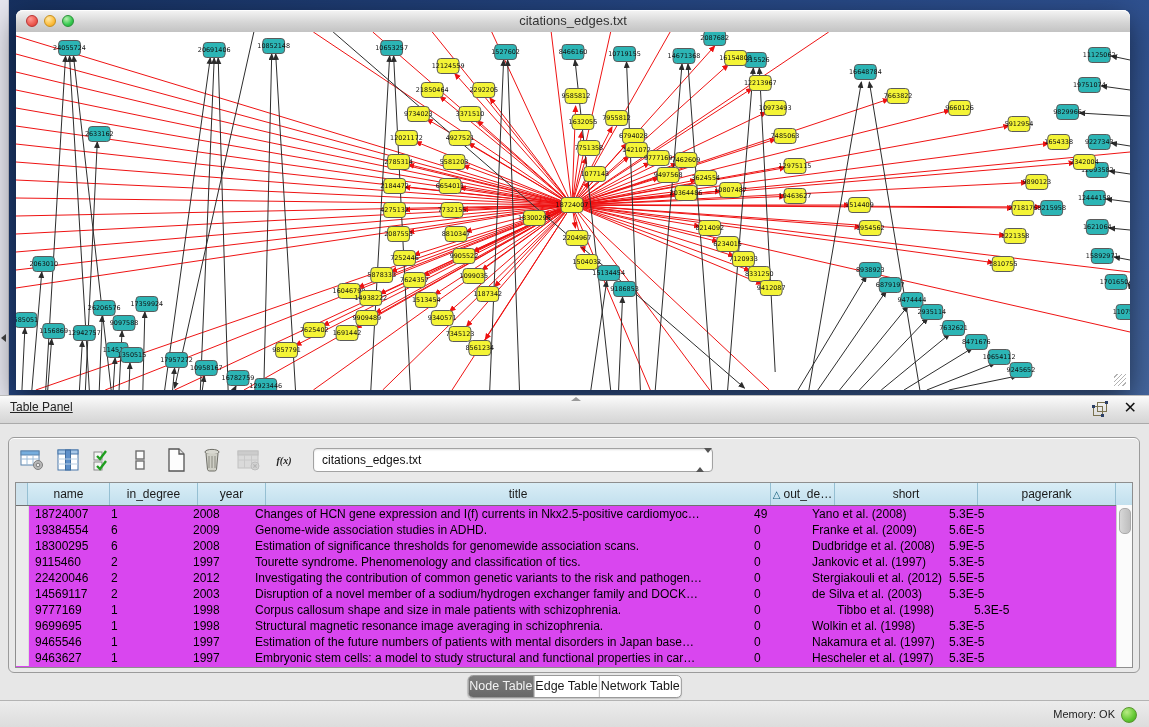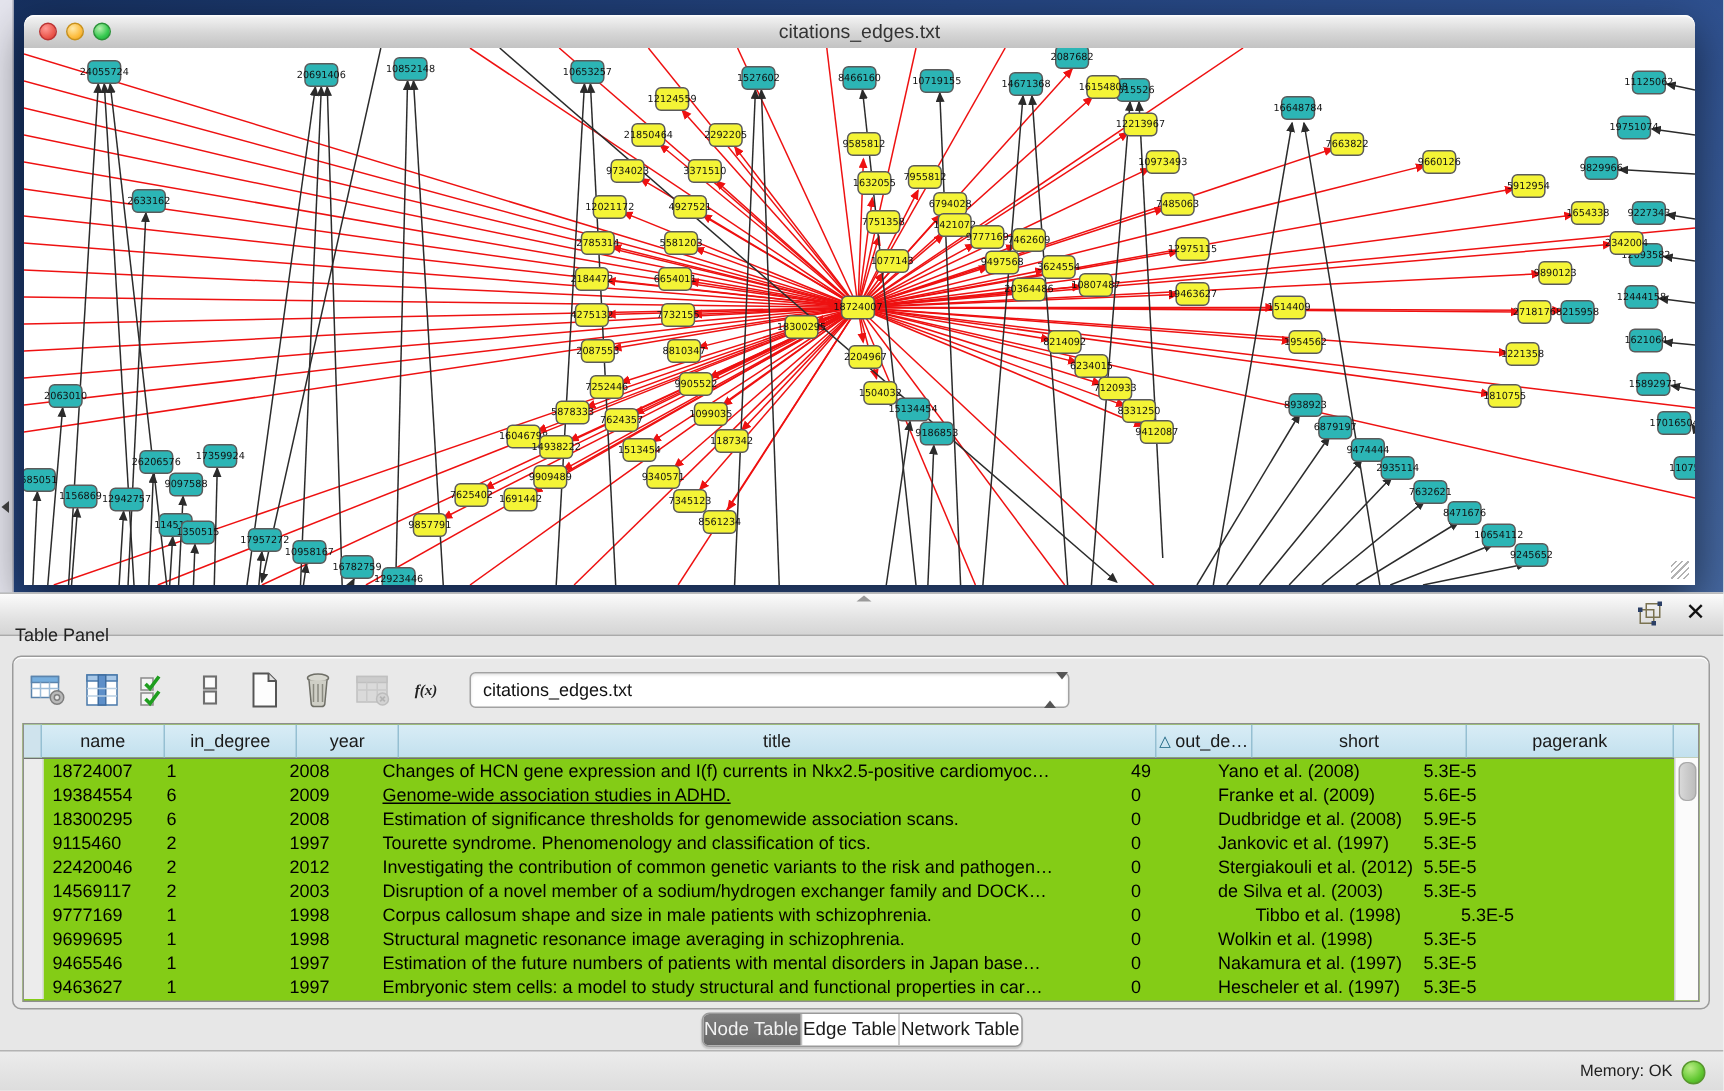--- a/index.html
+++ b/index.html
@@ -26,37 +26,37 @@
   .net-canvas svg{display:block;}
   .resize-grip{position:absolute;right:4px;bottom:4px;width:12px;height:12px;opacity:.5;
       background:repeating-linear-gradient(135deg,transparent 0 2px,#666 2px 3px);}
 
   
   .table-panel{position:absolute;left:0;top:395px;width:1149px;height:332px;background:#e7e7e7;}
   .tp-titlebar{position:absolute;left:0;top:0;width:1149px;height:27px;
                background:linear-gradient(#fbfbfb,#e2e2e2 60%,#d5d5d5);border-bottom:1px solid #aaa;border-top:1px solid #bbb;}
   .tp-grip{position:absolute;left:571px;top:1px;width:0;height:0;
            border-left:5px solid transparent;border-right:5px solid transparent;border-bottom:4px solid #9a9a9a;}
-  .tp-title{position:absolute;left:10px;top:20px;font-size:12px;color:#222;}
+  .tp-title{position:absolute;left:10px;top:4px;font-size:12px;color:#222;text-decoration:underline;}
   .tp-float{position:absolute;right:40px;top:4px;width:18px;height:18px;cursor:default;}
   .tp-close{position:absolute;right:12px;top:2px;font-size:16px;font-weight:bold;color:#111;cursor:default;}
 
   .tp-container{position:absolute;left:8px;top:42px;width:1130px;height:234px;
                 border:1px solid #9b9b9b;border-radius:6px;background:#e9e9e9;box-shadow:inset 0 1px 0 #fff;}
   .tp-toolbar{position:absolute;left:8px;top:5px;height:34px;display:flex;align-items:center;gap:6px;}
   .tbtn{width:30px;height:30px;display:flex;align-items:center;justify-content:center;border-radius:4px;}
   .fx{font-size:10px;font-style:italic;font-weight:bold;color:#222;font-family:"Liberation Serif","DejaVu Serif",serif;}
   .tselect{margin-left:8px;width:390px;height:22px;border:1px solid #a2a2a2;border-radius:4px;background:#fff;
            display:flex;align-items:center;position:relative;font-size:12px;color:#111;padding-left:8px;
            box-shadow:inset 0 1px 2px rgba(0,0,0,.12);}
   .tsel-arrows{position:absolute;right:7px;top:4px;width:9px;height:14px;}
   .tsel-arrows .up{width:0;height:0;border-left:4px solid transparent;border-right:4px solid transparent;border-bottom:5px solid #555;margin-bottom:3px;}
   .tsel-arrows .dn{width:0;height:0;border-left:4px solid transparent;border-right:4px solid transparent;border-top:5px solid #555;}
 
-  .tbl{position:absolute;left:6px;top:44px;width:1116px;height:184px;background:#84cc16;border:1px solid #8e8e8e;overflow:hidden;}
+  .tbl{position:absolute;left:6px;top:44px;width:1116px;height:184px;background:#d946ef;border:1px solid #8e8e8e;overflow:hidden;}
   .tbl-head{display:flex;height:22px;background:linear-gradient(#d9edf6,#c2e0ee);border-bottom:1px solid #707070;}
   .hcell{box-sizing:border-box;border-right:1px solid #95bfd2;font-size:12px;color:#1a1a1a;
          display:flex;align-items:center;justify-content:center;white-space:nowrap;overflow:hidden;}
   .hgutter{width:12px;background:#cfe3ed;}
   .sort-tri{color:#16607e;margin-right:3px;font-size:10px;}
   .tbl-body{position:relative;}
   .trow{display:flex;height:16px;align-items:center;}
   .tcell{box-sizing:border-box;padding-left:6px;font-size:12px;color:#000;white-space:nowrap;overflow:hidden;}
   .rgutter{width:12px;height:16px;background:#ececec;border-right:1px solid #ddd;}
   .vscroll{position:absolute;right:0;top:22px;width:15px;height:162px;background:#fbfbfb;border-left:1px solid #ccc;}
@@ -614,21 +614,21 @@
             <div class="tcell" style="width: 499px;">Changes of HCN gene expression and I(f) currents in Nkx2.5-positive cardiomyoc…</div>
             <div class="tcell" style="width: 58px;">49</div>
             <div class="tcell" style="width: 137px;">Yano et al. (2008)</div>
             <div class="tcell" style="width: 132px;">5.3E-5</div>
           </div>
           <div class="trow">
             <div class="rgutter"></div>
             <div class="tcell" style="width: 76px;">19384554</div>
             <div class="tcell" style="width: 82px;">6</div>
             <div class="tcell" style="width: 62px;">2009</div>
-            <div class="tcell" style="width: 499px; text-decoration: underline;">Genome-wide association studies in ADHD.</div>
+            <div class="tcell" style="width: 499px;">Genome-wide association studies in ADHD.</div>
             <div class="tcell" style="width: 58px;">0</div>
             <div class="tcell" style="width: 137px;">Franke et al. (2009)</div>
             <div class="tcell" style="width: 132px;">5.6E-5</div>
           </div>
           <div class="trow">
             <div class="rgutter"></div>
             <div class="tcell" style="width: 76px;">18300295</div>
             <div class="tcell" style="width: 82px;">6</div>
             <div class="tcell" style="width: 62px;">2008</div>
             <div class="tcell" style="width: 499px;">Estimation of significance thresholds for genomewide association scans.</div>

